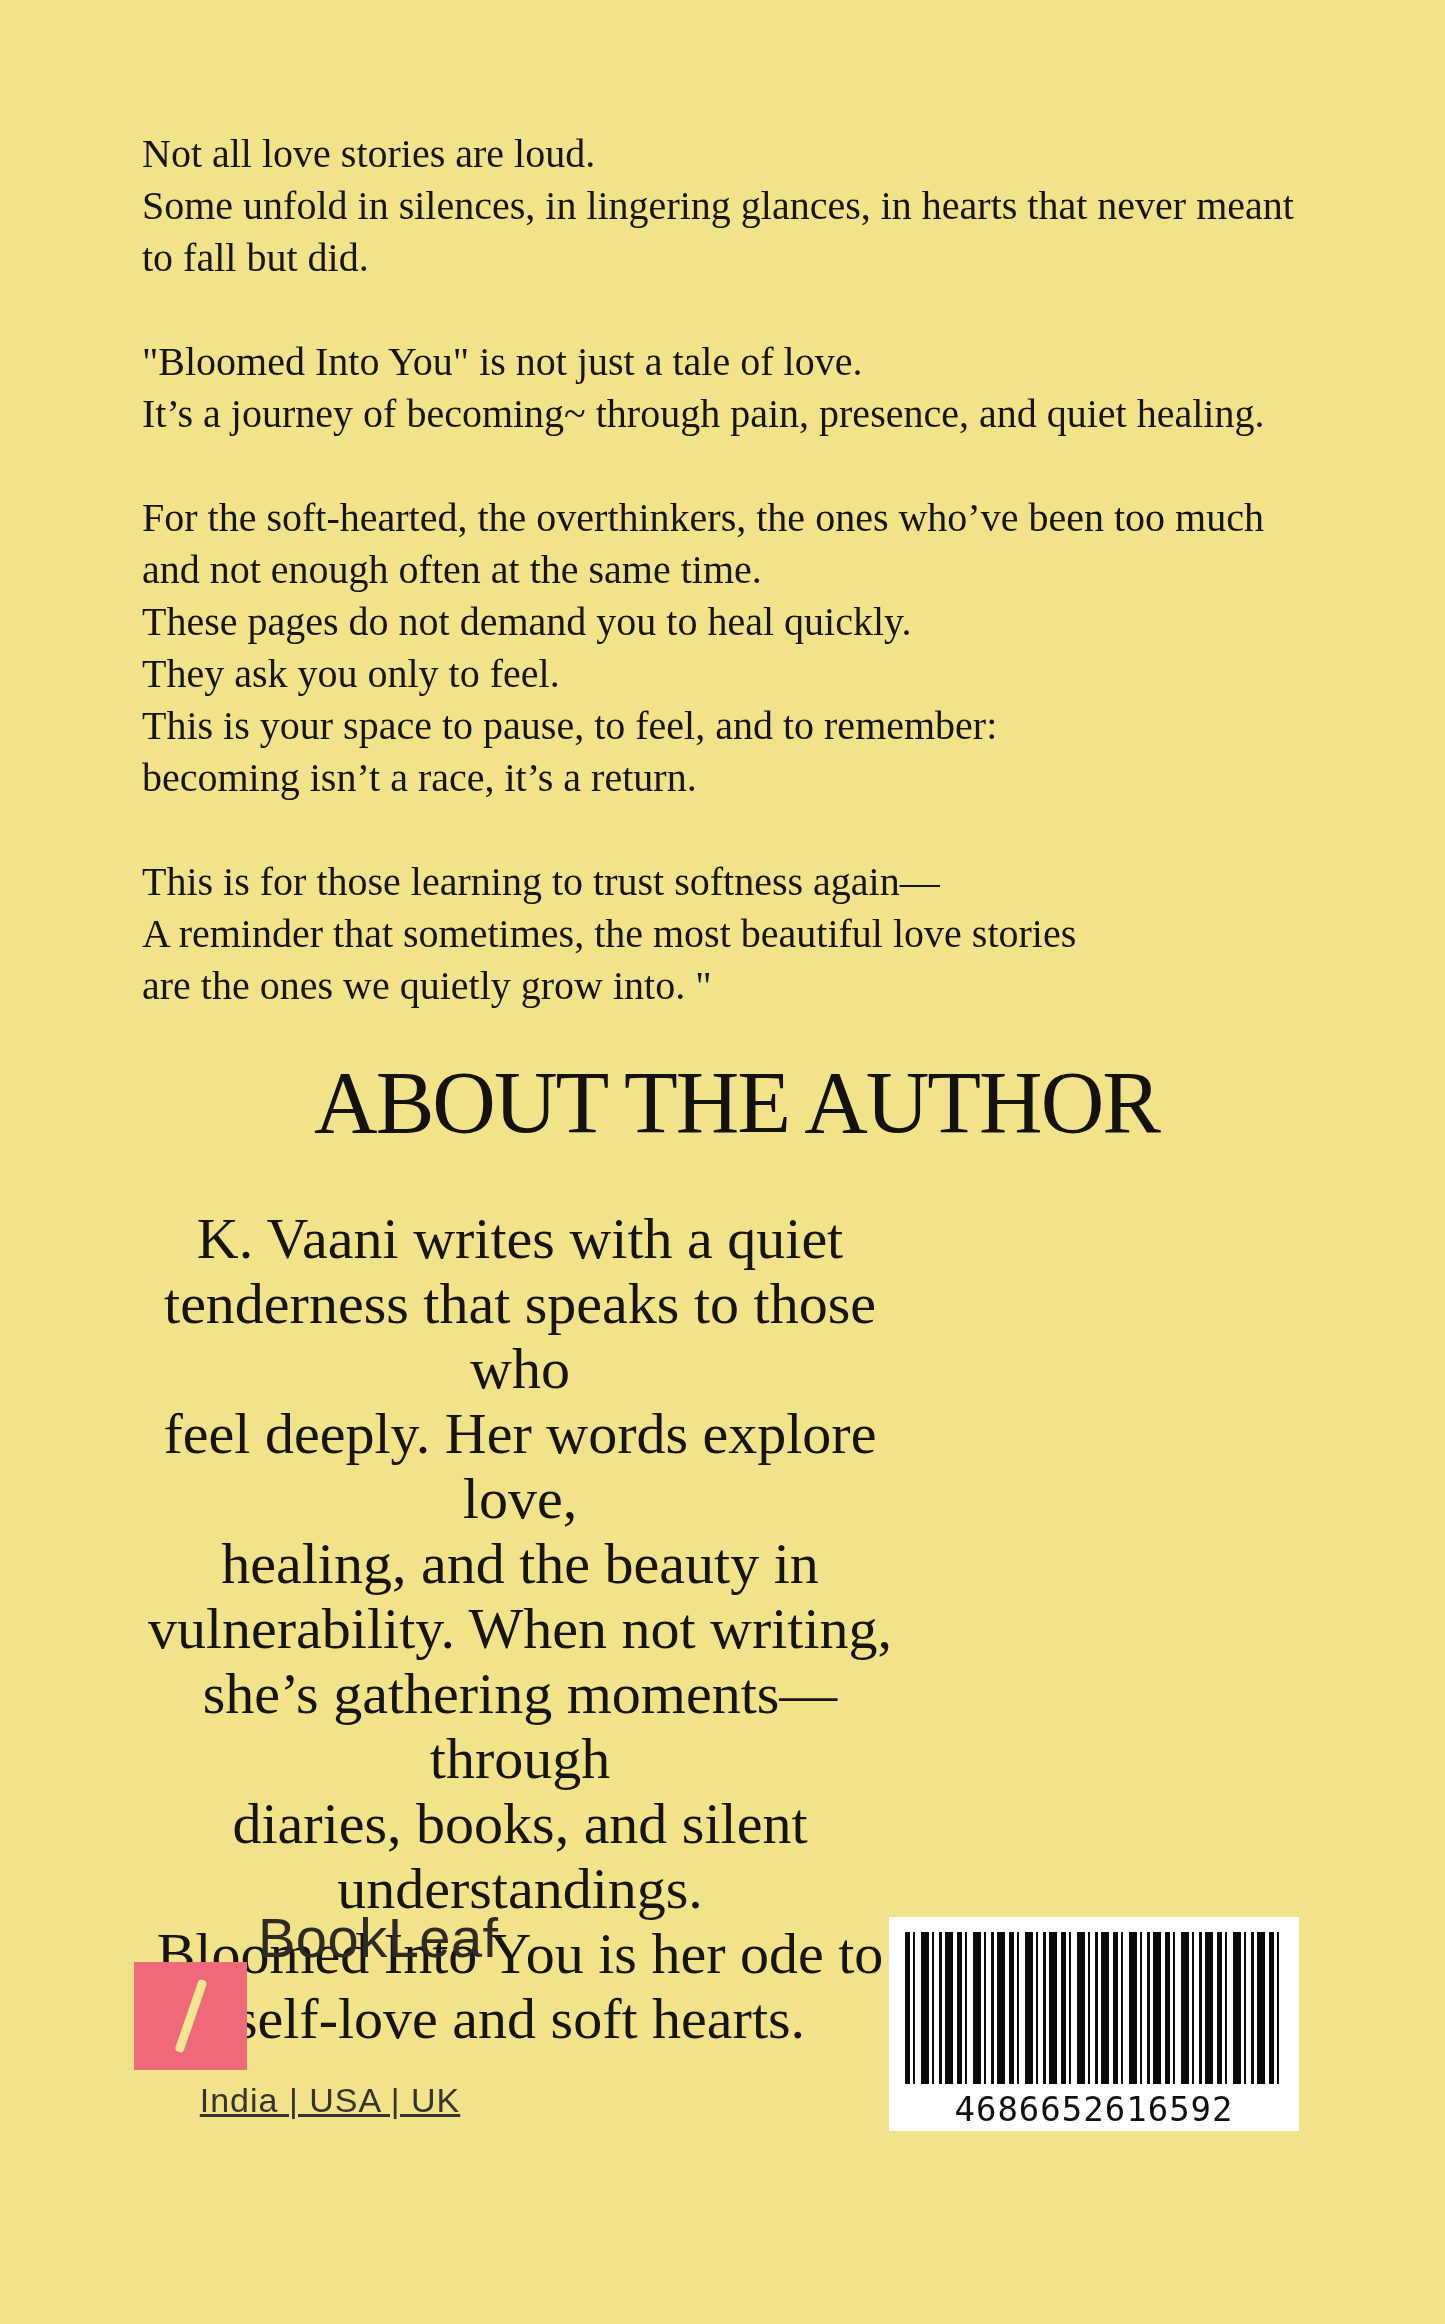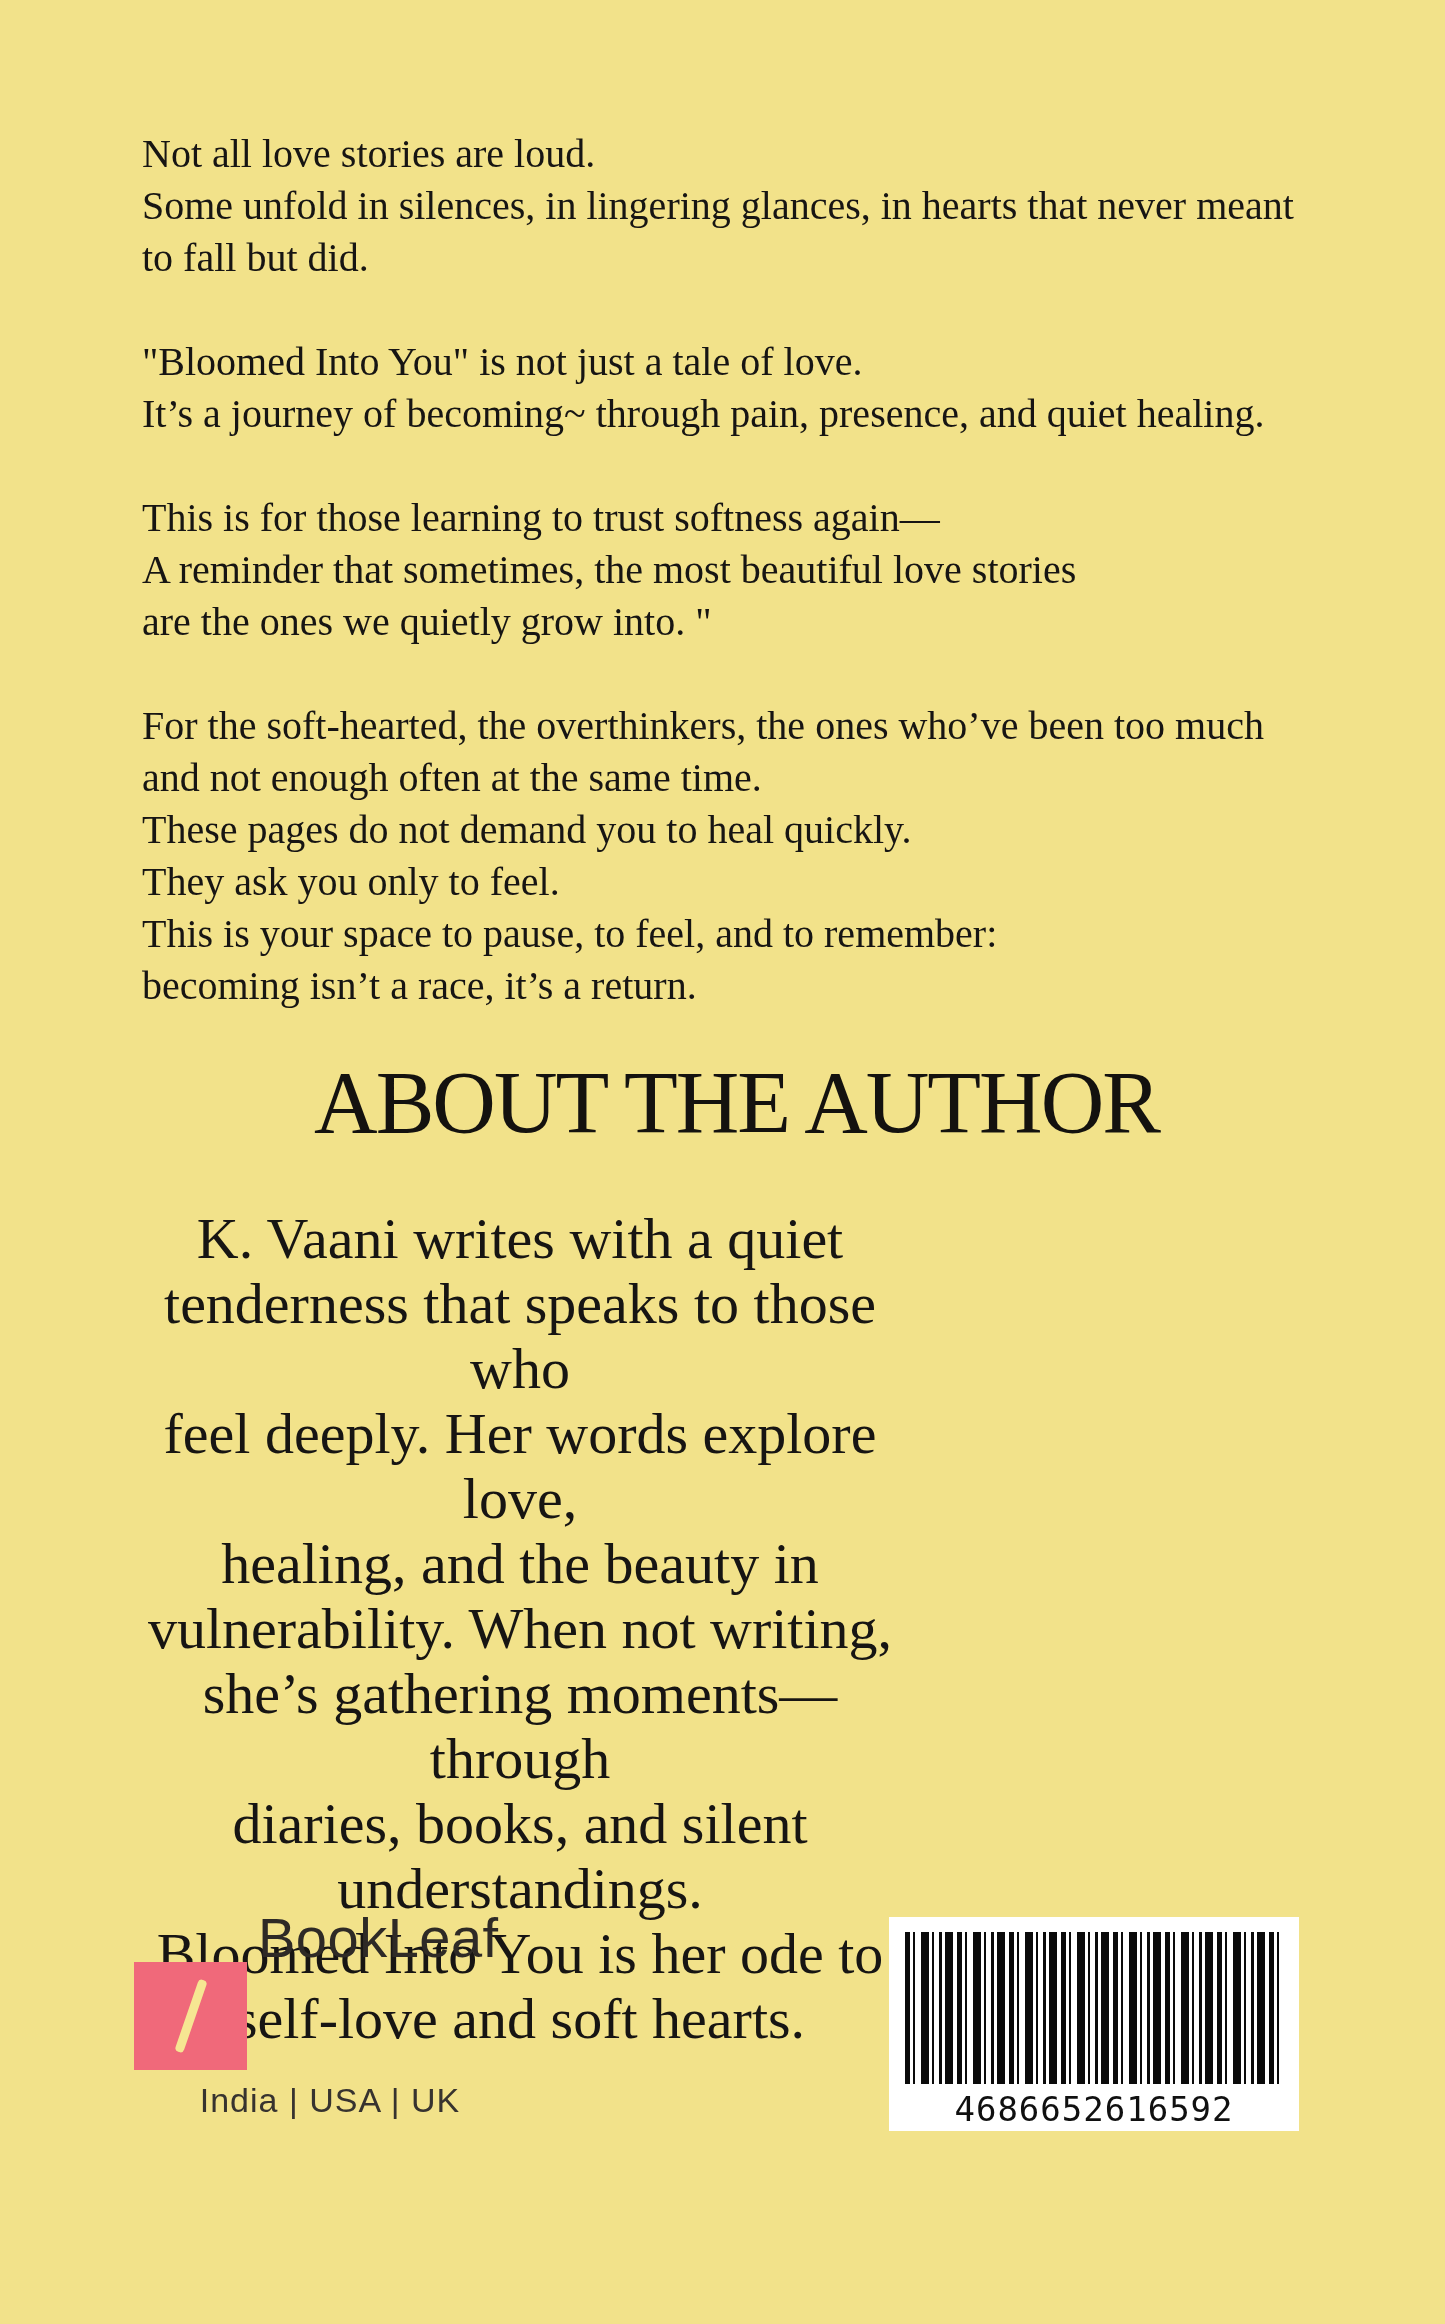--- a/index.html
+++ b/index.html
@@ -79,20 +79,21 @@
     position: absolute;
     left: 120px;
     top: 2081px;
     width: 420px;
     text-align: center;
     font-family: "Liberation Sans", sans-serif;
     font-weight: 300;
     font-size: 34px;
     letter-spacing: 1px;
     color: #37332F;
+    text-decoration: underline;
   }
   .barcode-box {
     position: absolute;
     left: 889px;
     top: 1917px;
     width: 410px;
     height: 214px;
     background: #ffffff;
   }
   .barcode-bars {
@@ -125,29 +126,29 @@
 <body>
 
 <div class="cover">
 
   <div class="synopsis">
     <p>Not all love stories are loud.
 Some unfold in silences, in lingering glances, in hearts that never meant
 to fall but did.</p>
     <p>"Bloomed Into You" is not just a tale of love.
 It’s a journey of becoming~ through pain, presence, and quiet healing.</p>
-    <p>This is for those learning to trust softness again—
-A reminder that sometimes, the most beautiful love stories
-are the ones we quietly grow into. "</p>
     <p>For the soft-hearted, the overthinkers, the ones who’ve been too much
 and not enough often at the same time.
 These pages do not demand you to heal quickly.
 They ask you only to feel.
 This is your space to pause, to feel, and to remember:
 becoming isn’t a race, it’s a return.</p>
+    <p>This is for those learning to trust softness again—
+A reminder that sometimes, the most beautiful love stories
+are the ones we quietly grow into. "</p>
   </div>
 
   <div class="about-heading">ABOUT THE AUTHOR</div>
 
   <div class="author-bio">K. Vaani writes with a quiet
 tenderness that speaks to those who
 feel deeply. Her words explore love,
 healing, and the beauty in
 vulnerability. When not writing,
 she’s gathering moments—through

